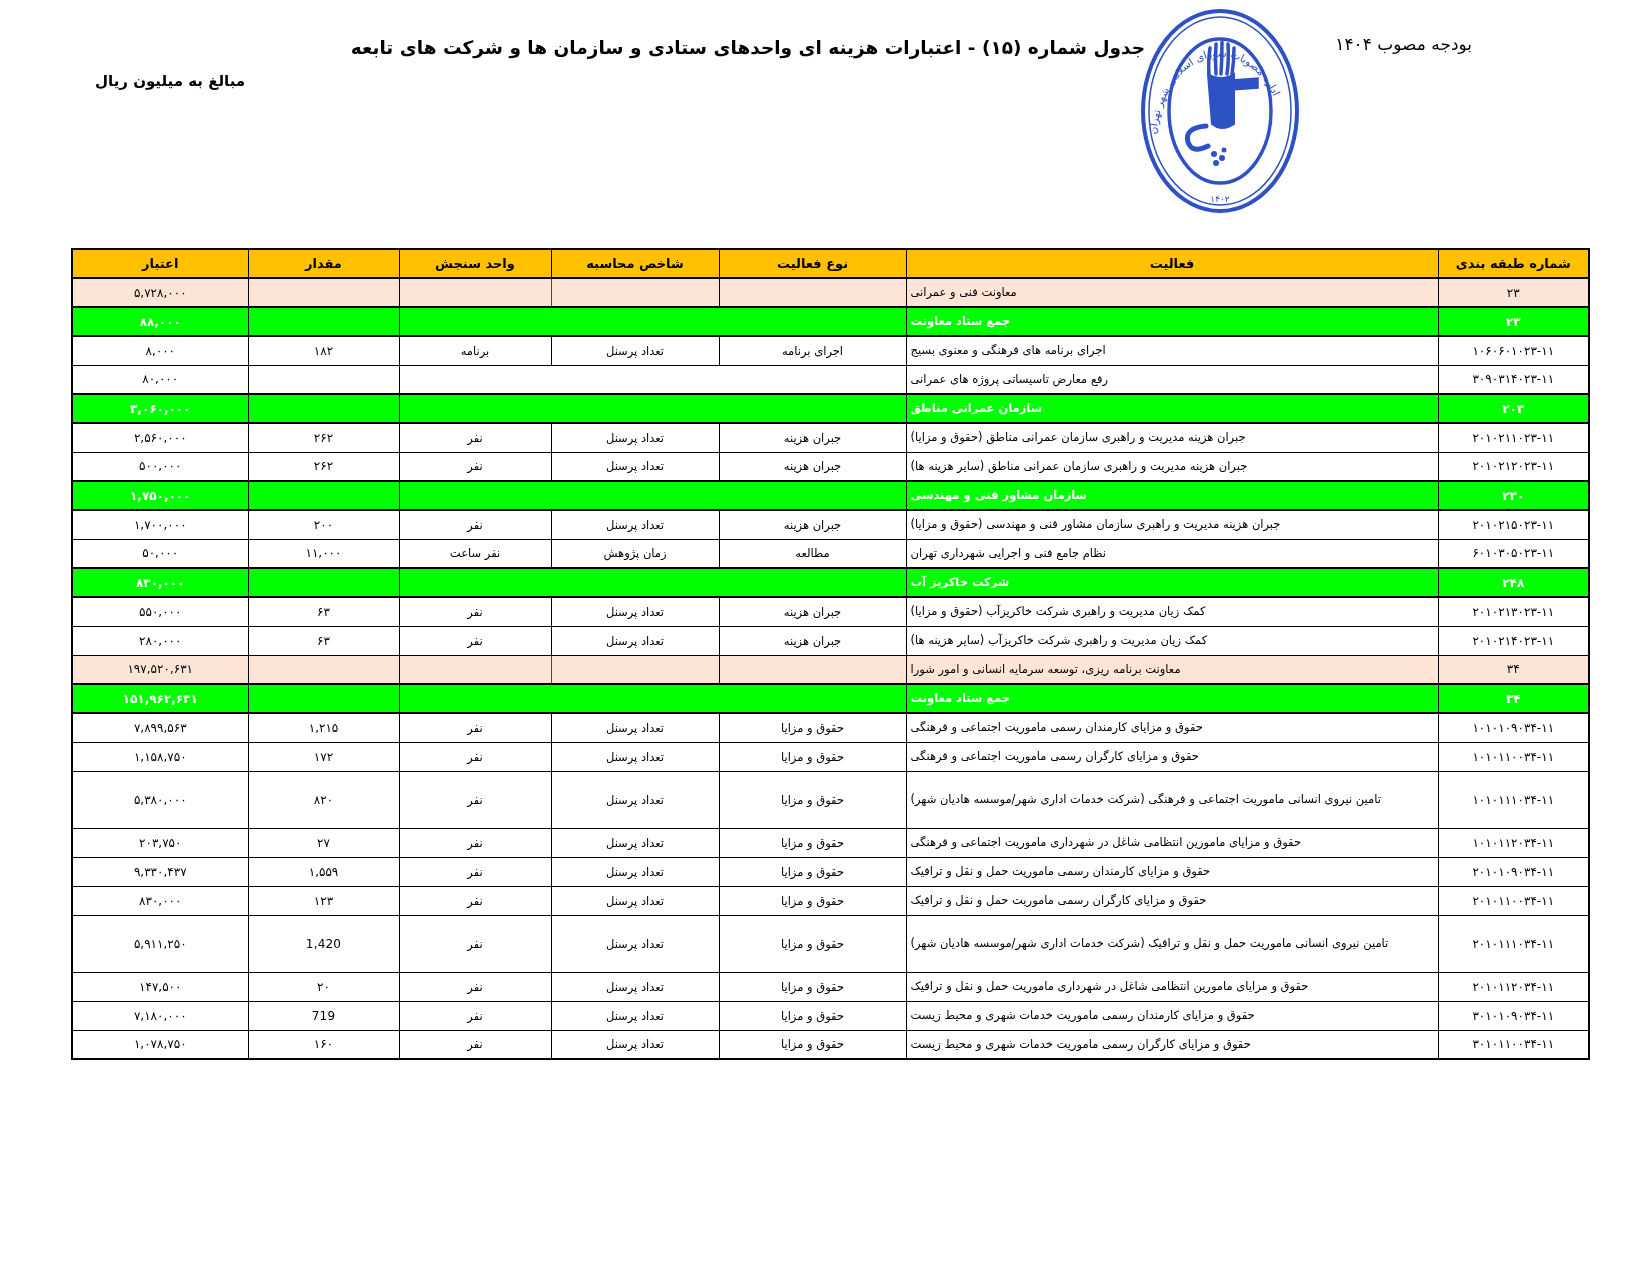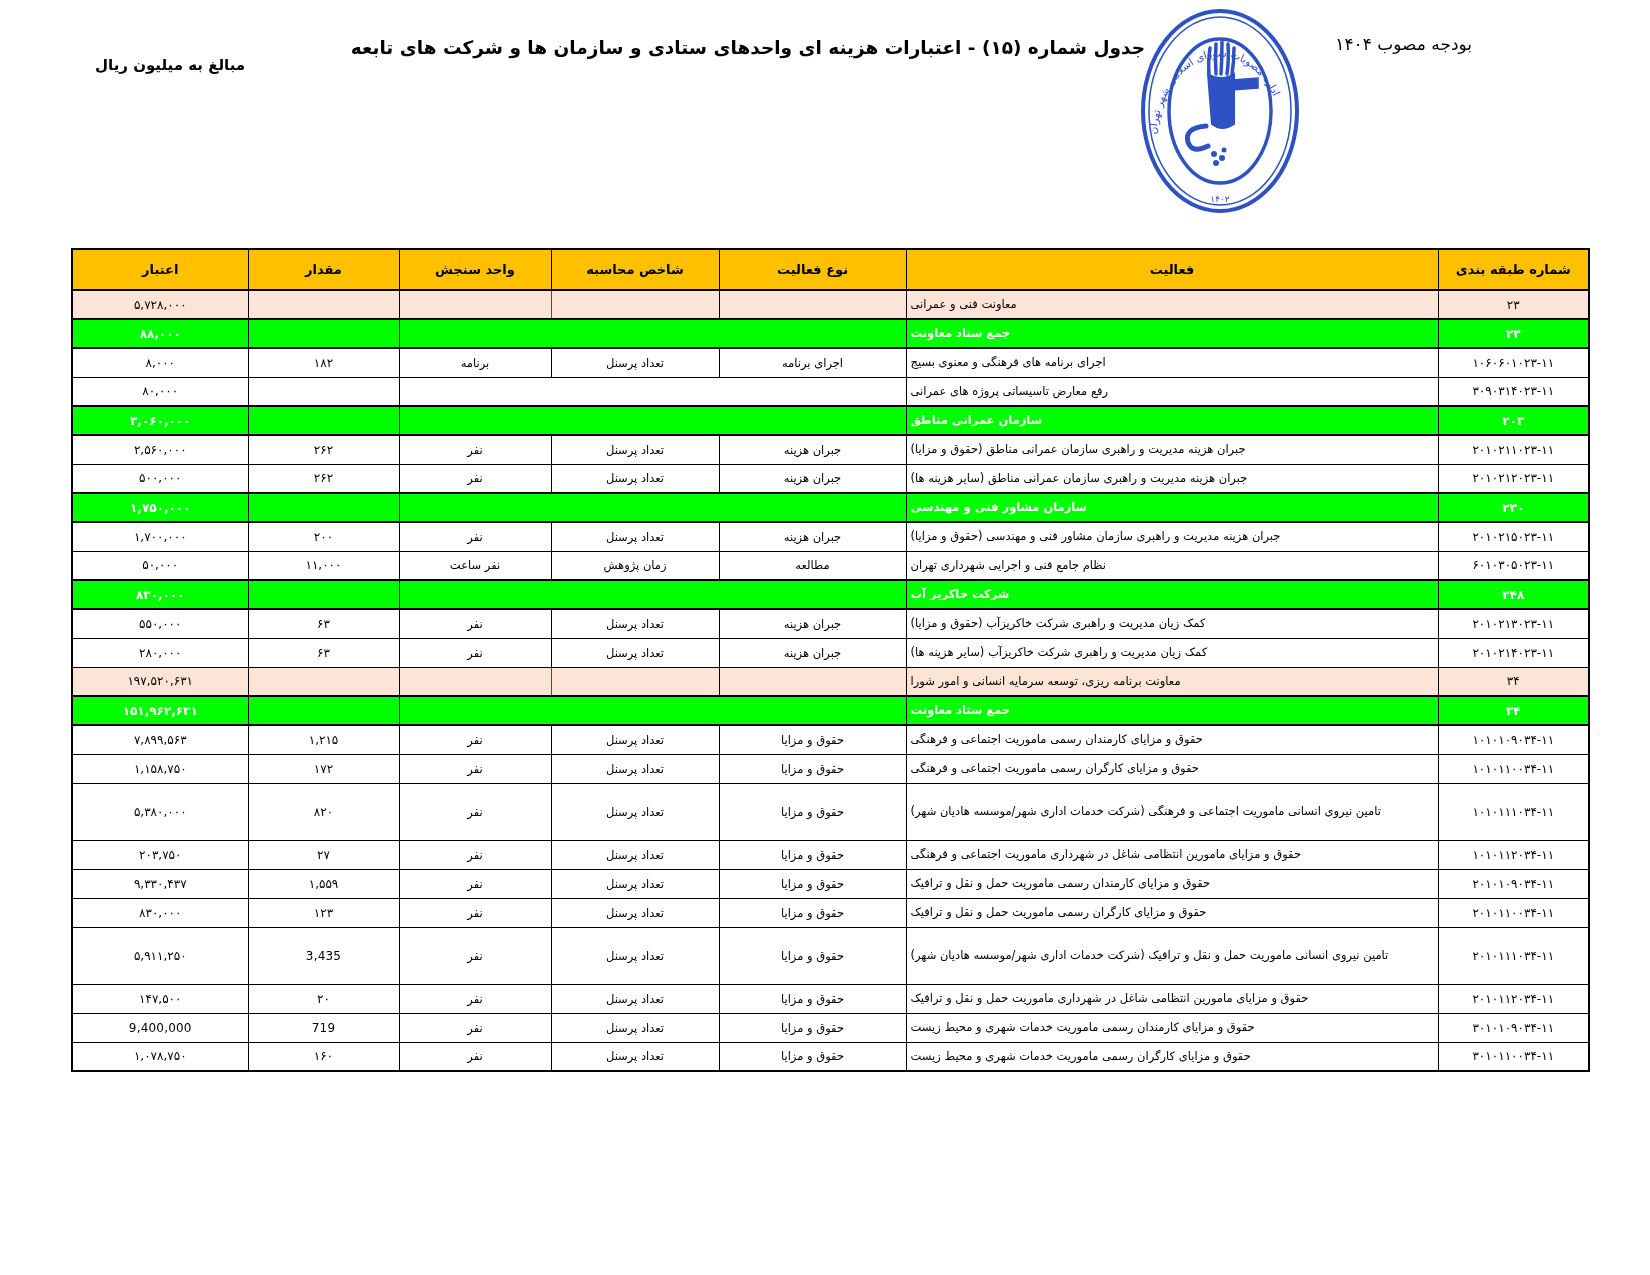--- a/index.html
+++ b/index.html
@@ -1,33 +1,33 @@
 <!DOCTYPE html>
 <html lang="fa" style="--header-bg: #FFC000; --deputy-bg: #FCE4D6; --sum-bg: #00FF00; --grid: #000000; --hl-border: #FF0000;"><head>
 <meta charset="utf-8">
 <style>
   * { margin:0; padding:0; box-sizing:border-box; }
   html,body { width:1650px; height:1275px; background:#ffffff; overflow:hidden; }
   body { font-family:"DejaVu Sans", sans-serif; position:relative; color:#000; }
 
   .budget-label{ position:absolute; top:34px; right:178px; font-size:17px; font-weight:normal; direction:rtl; }
   .doc-title{ position:absolute; top:37px; right:505px; font-size:18.5px; font-weight:bold; direction:rtl; white-space:nowrap; }
-  .amounts-note{ position:absolute; top:56px; left:95px; font-size:15px; font-weight:bold; direction:rtl; }
+  .amounts-note{ position:absolute; top:72px; left:95px; font-size:15px; font-weight:bold; direction:rtl; }
 
   .stamp{ position:absolute; top:6px; left:1138px; width:164px; height:210px; }
   .stamp svg{ width:100%; height:100%; }
 
   .table-wrap{ position:absolute; top:248px; left:71px; }
   table{ border-collapse:collapse; table-layout:fixed; direction:rtl; width:1517px;
          border:2.5px solid var(--grid); }
   col.c-cls{ width:151px; } col.c-act{ width:532px; } col.c-typ{ width:187px; }
   col.c-idx{ width:168px; } col.c-unit{ width:152px; } col.c-amt{ width:151px; } col.c-crd{ width:176px; }
 
   thead th{ background:var(--header-bg); border:1.5px solid var(--grid); border-bottom:2.5px solid var(--grid);
-            height:41px; font-size:13px; font-weight:bold; text-align:center; }
+            height:29px; font-size:13px; font-weight:bold; text-align:center; }
   tbody td{ border:1.5px solid var(--grid); height:29px; font-size:11.5px; text-align:center;
             padding:1px 4px; vertical-align:middle; }
   tbody tr.tall td{ height:57px;margin-top:47px; }
   td.act{ text-align:left; padding-right:3px; line-height:1.65; }
   td.cls, td.num{ direction:ltr; font-size:12px; letter-spacing:0.2px; }
 
   tr.row-deputy{ background:var(--deputy-bg); }
   tr.row-deputy td.idx{ border-left:1.5px solid var(--hl-border); border-right:1.5px solid var(--hl-border); }
   tr.row-sum{ background:var(--sum-bg); color:#ffffff; font-weight:bold; }
   tr.row-sum td{ border-top-width:2px; border-bottom-width:2px; }
@@ -267,40 +267,40 @@
           <td class="unit">نفر</td>
           <td class="num">۱۲۳</td>
           <td class="num">۸۳۰,۰۰۰</td>
         </tr>
         <tr class="row-normal tall">
           <td class="cls">۲۰۱۰۱۱۱۰۳۴-۱۱</td>
           <td class="act">تامین نیروی انسانی ماموریت حمل و نقل و ترافیک (شرکت خدمات اداری شهر/موسسه هادیان شهر)</td>
           <td class="typ">حقوق و مزایا</td>
           <td class="idx">تعداد پرسنل</td>
           <td class="unit">نفر</td>
-          <td class="num">3,435</td>
+          <td class="num">1,420</td>
           <td class="num">۵,۹۱۱,۲۵۰</td>
         </tr>
         <tr class="row-normal">
           <td class="cls">۲۰۱۰۱۱۲۰۳۴-۱۱</td>
           <td class="act">حقوق و مزایای مامورین انتظامی شاغل در شهرداری ماموریت حمل و نقل و ترافیک</td>
           <td class="typ">حقوق و مزایا</td>
           <td class="idx">تعداد پرسنل</td>
           <td class="unit">نفر</td>
           <td class="num">۲۰</td>
           <td class="num">۱۴۷,۵۰۰</td>
         </tr>
         <tr class="row-normal">
           <td class="cls">۳۰۱۰۱۰۹۰۳۴-۱۱</td>
           <td class="act">حقوق و مزایای کارمندان رسمی ماموریت خدمات شهری و محیط زیست</td>
           <td class="typ">حقوق و مزایا</td>
           <td class="idx">تعداد پرسنل</td>
           <td class="unit">نفر</td>
           <td class="num">719</td>
-          <td class="num">9,400,000</td>
+          <td class="num">۷,۱۸۰,۰۰۰</td>
         </tr>
         <tr class="row-normal">
           <td class="cls">۳۰۱۰۱۱۰۰۳۴-۱۱</td>
           <td class="act">حقوق و مزایای کارگران رسمی ماموریت خدمات شهری و محیط زیست</td>
           <td class="typ">حقوق و مزایا</td>
           <td class="idx">تعداد پرسنل</td>
           <td class="unit">نفر</td>
           <td class="num">۱۶۰</td>
           <td class="num">۱,۰۷۸,۷۵۰</td>
         </tr>

